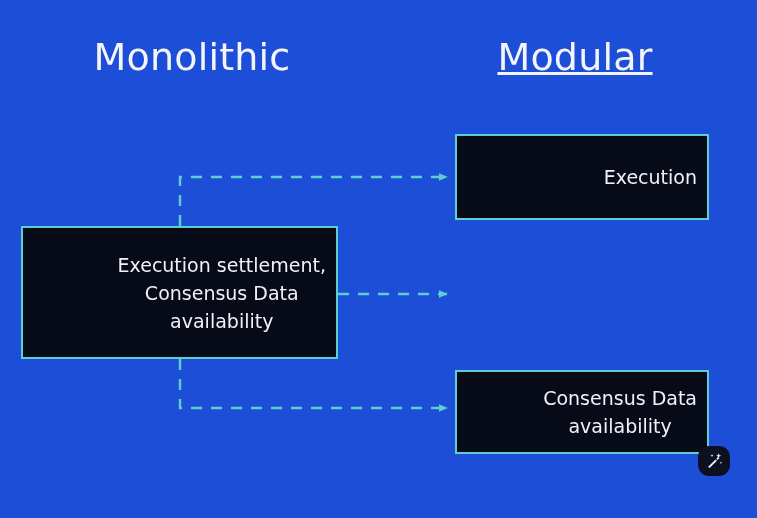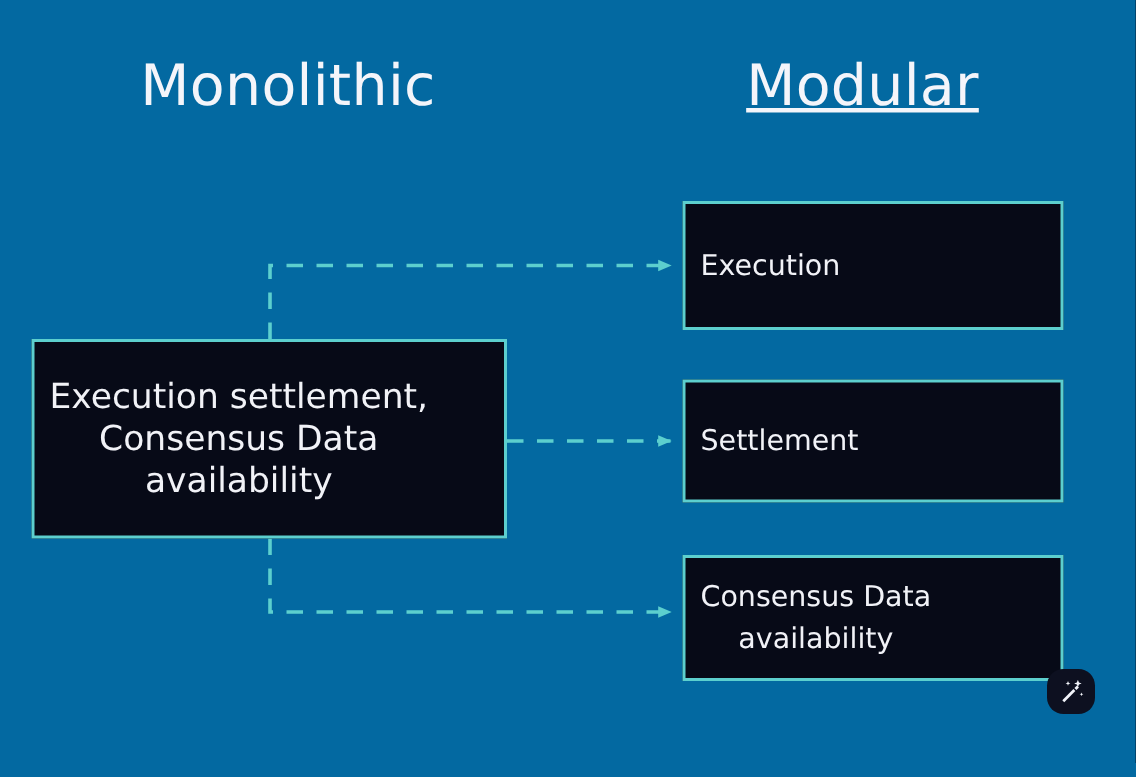--- a/index.html
+++ b/index.html
@@ -12,21 +12,21 @@
     width: 757px;
     height: 518px;
     overflow: hidden;
     font-family: "DejaVu Sans", "Liberation Sans", sans-serif;
     color: #eef0f6;
   }
   #canvas {
     position: relative;
     width: 757px;
     height: 518px;
-    background: #0369a1;
+    background: #1d4ed8;
   }
   svg#wires {
     position: absolute;
     left: 0;
     top: 0;
     width: 757px;
     height: 518px;
     pointer-events: none;
   }
   .col-title {
@@ -50,33 +50,33 @@
     width: 300px;
     text-decoration: underline;
   }
   .node-box {
     position: absolute;
     box-sizing: border-box;
     border: 2px solid #5ccfce;
     background: #070a17;
     display: flex;
     align-items: center;
-    justify-content: flex-start;
+    justify-content: flex-end;
     text-align: center;
     color: #f1f2f7;
     font-size: 19px;
     line-height: 26px;
     padding: 20px 10px;
   }
   #box-monolith {
     left: 21px;
     top: 226px;
     width: 317px;
     height: 133px;
-    font-size: 23px;
+    font-size: 19px;
     line-height: 28px;
   }
   #box-execution {
     left: 455px;
     top: 134px;
     width: 254px;
     height: 86px;
   }
   #box-settlement {
     left: 455px;
@@ -135,23 +135,20 @@
   <div class="node-box" id="box-monolith">
     <span class="node-label">Execution settlement,
 Consensus Data
 availability</span>
   </div>
 
   <div class="node-box" id="box-execution">
     <span class="node-label">Execution</span>
   </div>
 
-  <div class="node-box" id="box-settlement">
-    <span class="node-label">Settlement</span>
-  </div>
 
   <div class="node-box" id="box-consensus">
     <span class="node-label">Consensus Data
 availability</span>
   </div>
 
   <div id="wand-badge">
     <span>
       <svg width="18" height="18" viewBox="0 0 18 18" xmlns="http://www.w3.org/2000/svg">
         <path d="M3.2,14.8 L10.6,7.4 L11.9,8.7 L4.5,16.1 Z" fill="#f2f4fa"></path>

